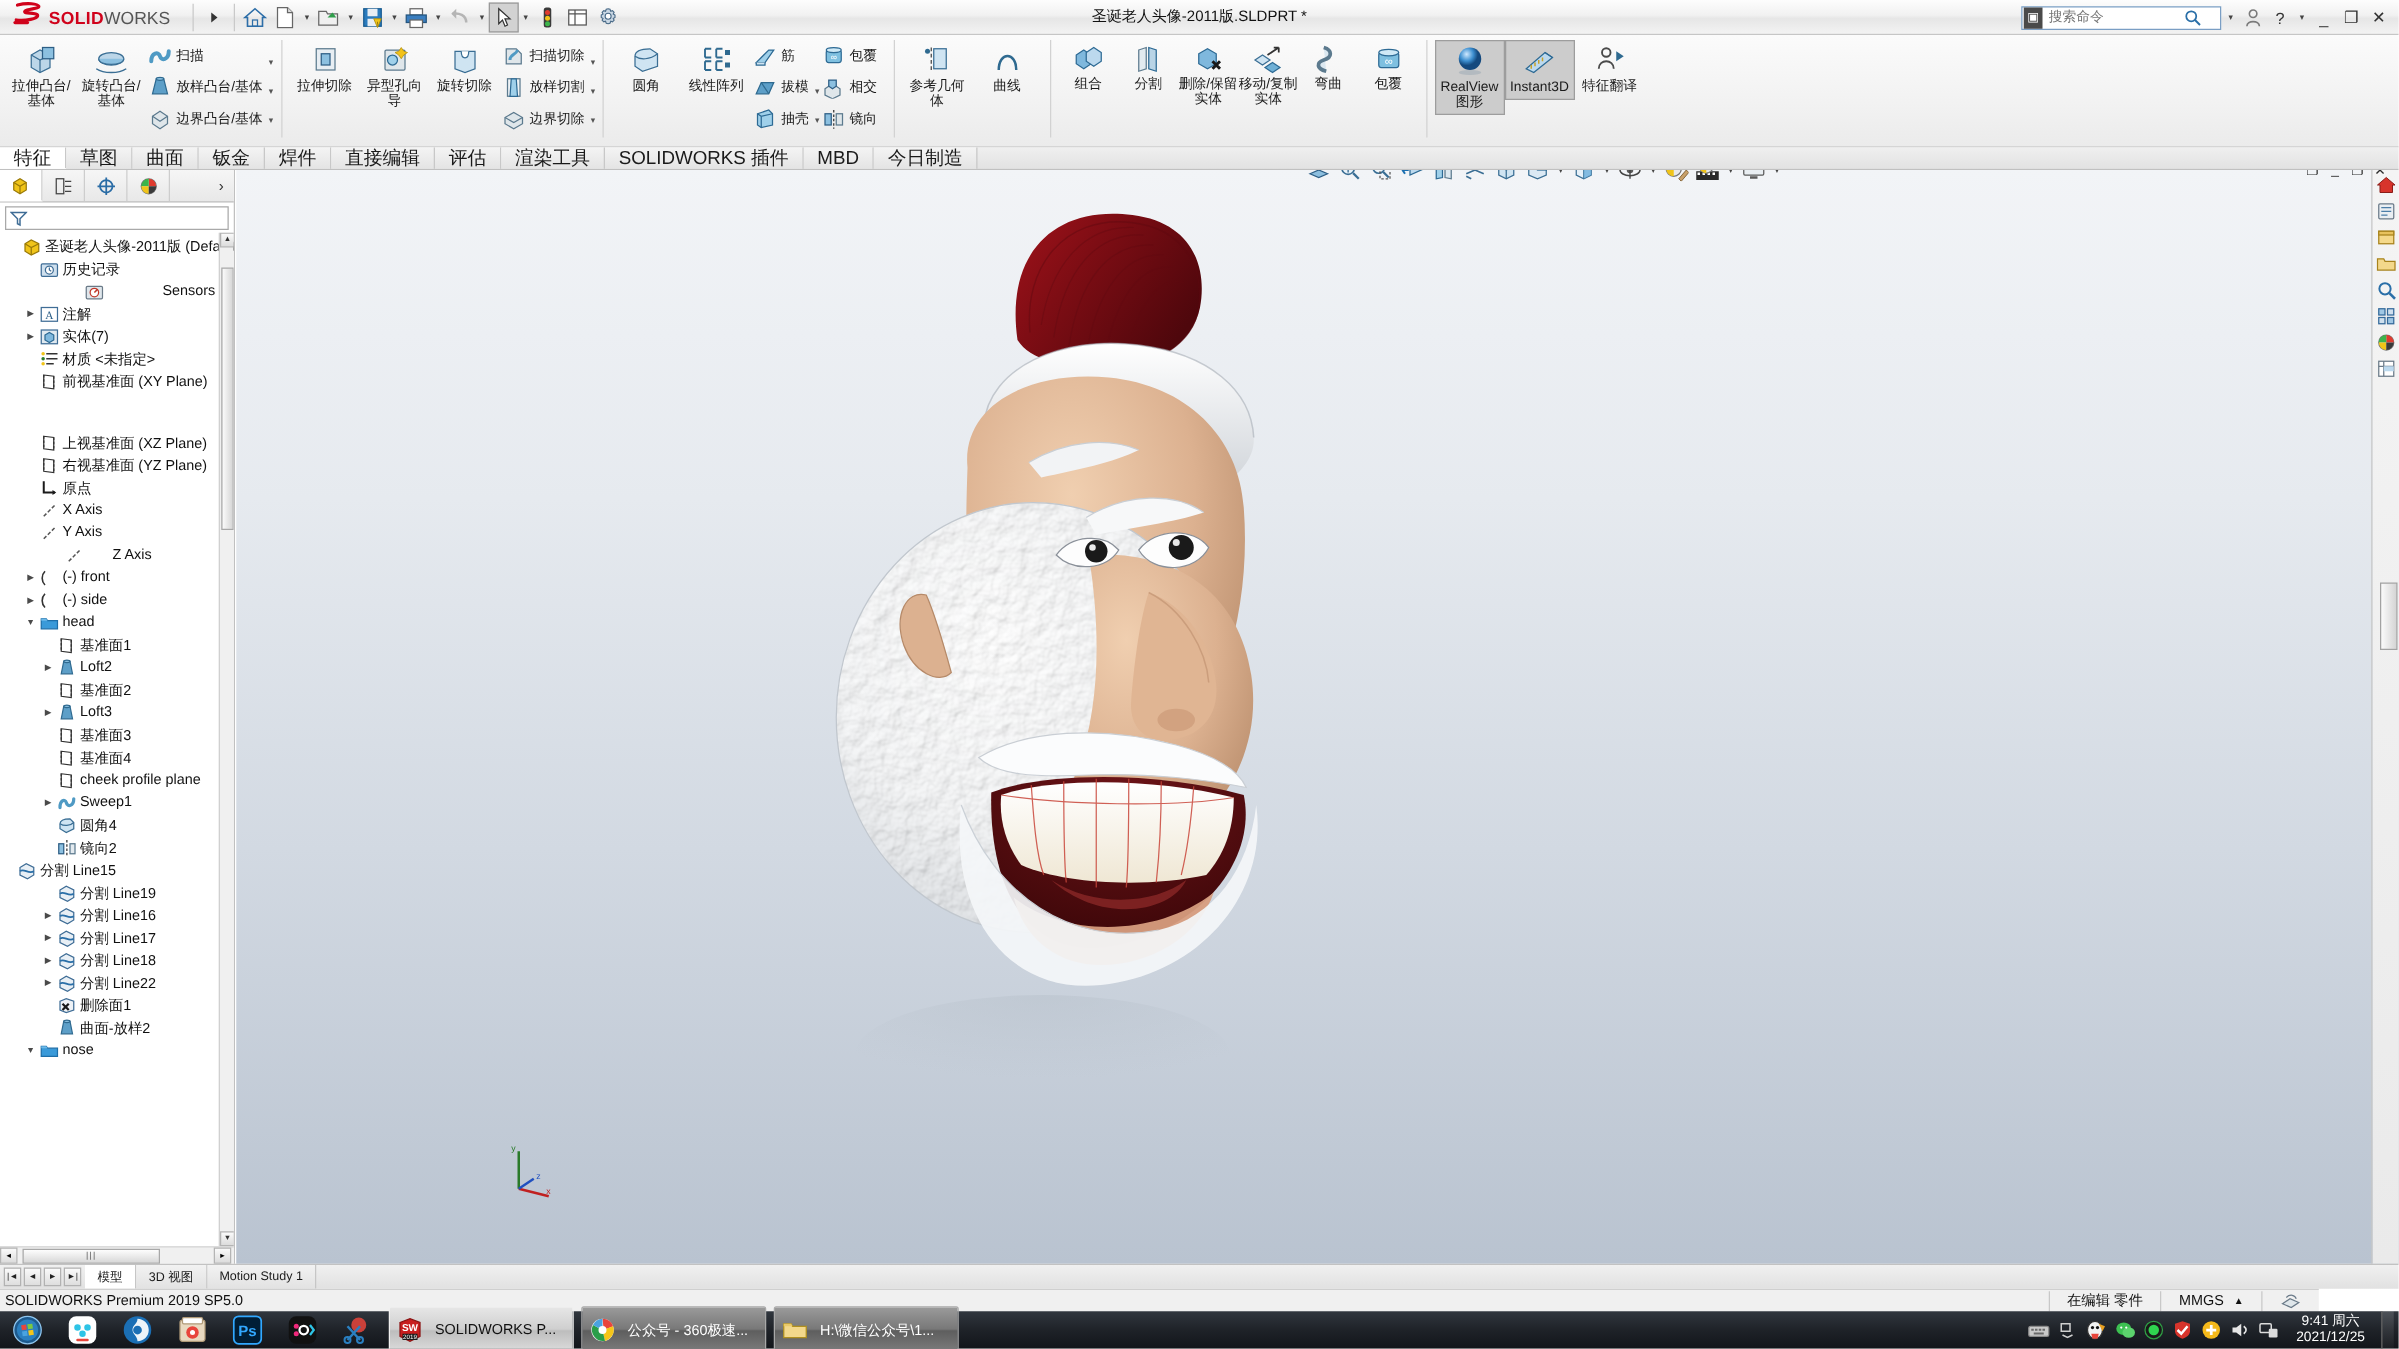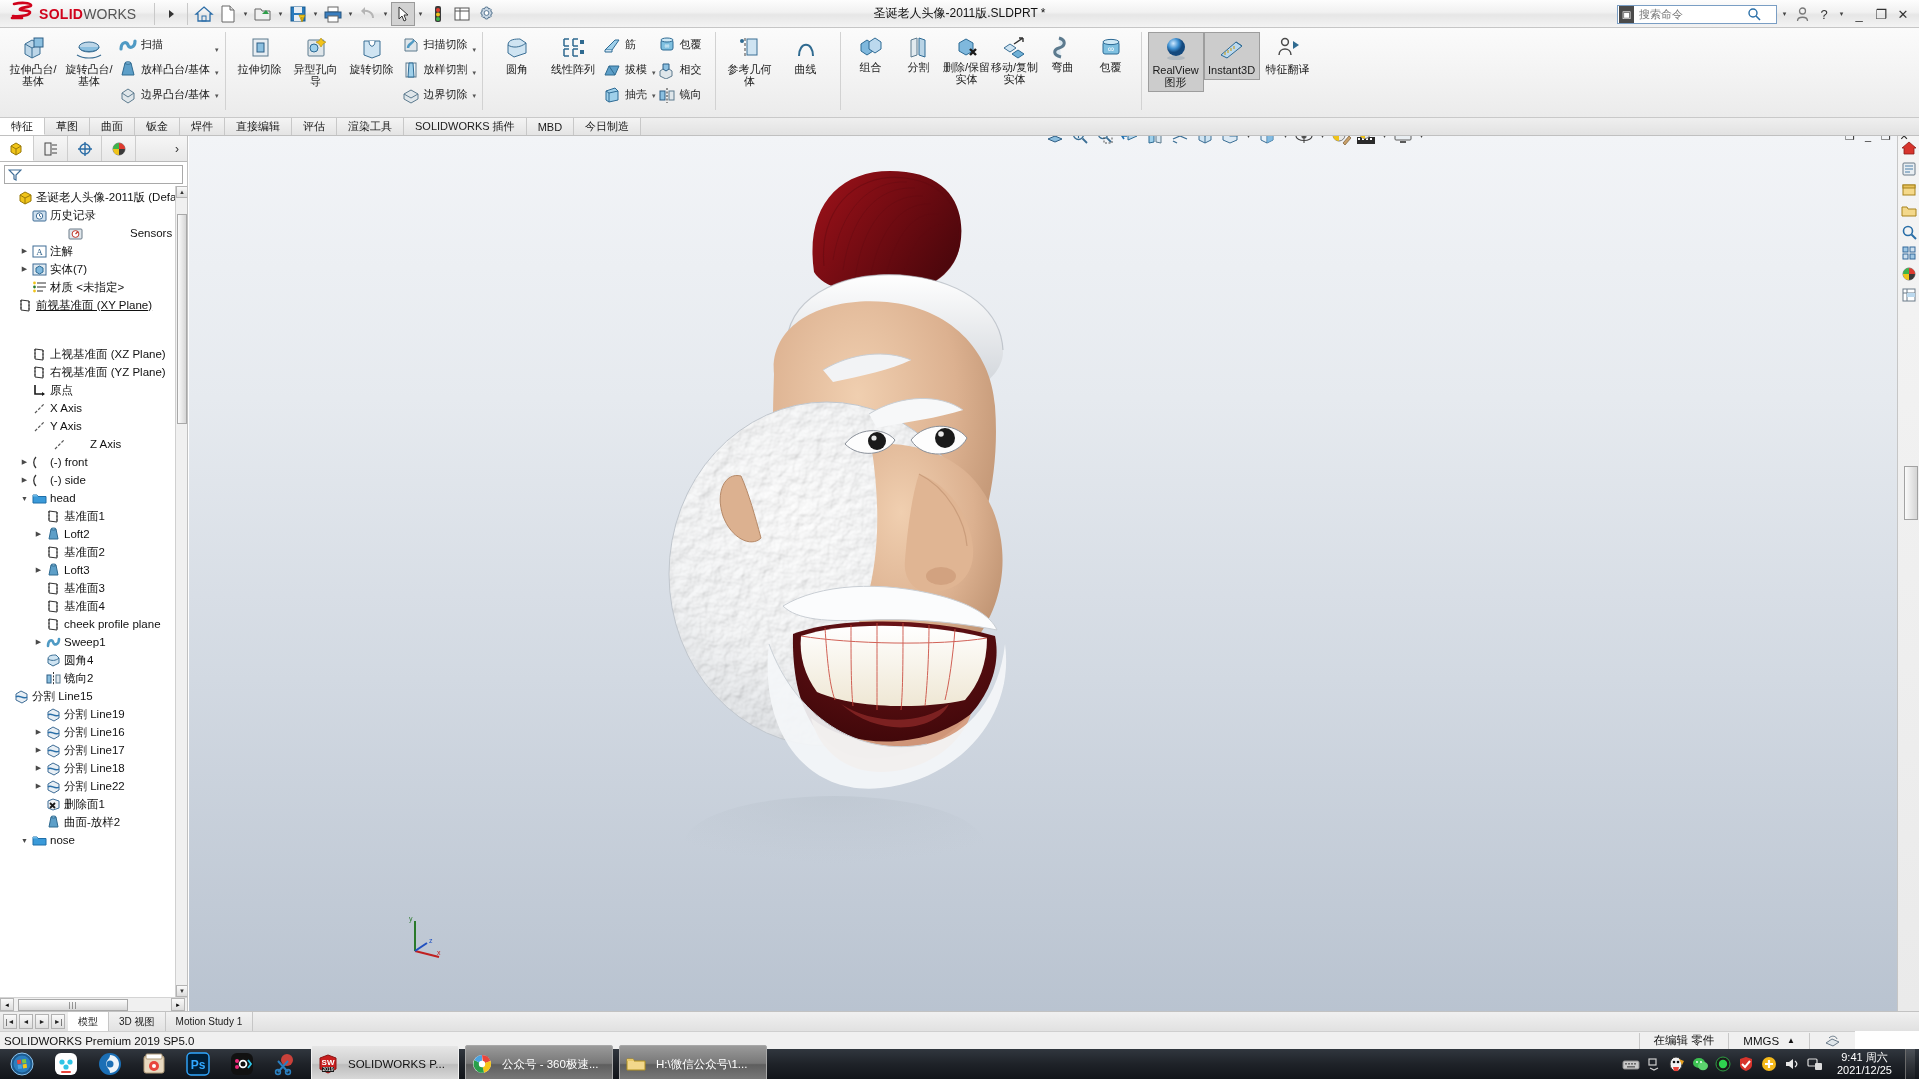--- a/index.html
+++ b/index.html
@@ -84,21 +84,21 @@
   .rowcarets { display:flex; flex-direction:column; justify-content:space-around; height:76px; padding-top:6px;}
   .rowcarets span { font-size:7px; color:#555; height:25px; display:flex; align-items:center; }
 
   
   .tabrow {
     position:absolute; left:0; top:118px; width:1919px; height:18px;
     background: linear-gradient(to bottom,#efefef,#e2e2e2);
     border-bottom:1px solid #c0c0c0; display:flex; align-items:stretch;
   }
   .tab {
-    padding:0 11px; display:flex; align-items:center; font-size:11px; color:#1a1a1a;
+    padding:0 11px; display:flex; align-items:center; font-size:15px; color:#1a1a1a;
     border-right:1px solid #c8c8c8; cursor:default; white-space:nowrap;
     background: linear-gradient(to bottom,#f4f4f4,#e4e4e4);
   }
   .tab.active { background:#fff; border-bottom:1px solid #fff; font-weight:normal; }
 
   
   .leftpanel {
     position:absolute; left:0; top:136px; width:188px; height:875px;
     background:#fff; border-right:1px solid #c0c0c0;
     display:flex; flex-direction:column;
@@ -781,21 +781,21 @@
             <div class="ticon">
               <svg width="15" height="15" viewBox="0 0 15 15">
                 <circle cx="2.5" cy="3" r="1.4" fill="#f0c419"></circle>
                 <circle cx="2.5" cy="7" r="1.4" fill="#2a7a2a"></circle>
                 <circle cx="2.5" cy="11" r="1.4" fill="#f0c419"></circle>
                 <path d="M5 3 L14 3 M5 7 L14 7 M5 11 L11 11" stroke="#333" stroke-width="1.2"></path>
               </svg>
             </div>
             <span class="tlabel">材质 &lt;未指定&gt;</span>
           </div>
-          <div class="tnode" style="padding-left: 4px; text-decoration: underline;">
+          <div class="tnode" style="padding-left: 18px;">
             <div class="tarrow"></div>
             <div class="ticon">
               <svg width="15" height="15" viewBox="0 0 15 15">
                 <path d="M3 2 L3 12 M11 3 L11 13" stroke="#333" stroke-dasharray="2,1.4"></path>
                 <path d="M3 2 L11 3 L11 13 L3 12 Z" fill="none" stroke="#333"></path>
               </svg>
             </div>
             <span class="tlabel">前视基准面 (XY Plane)</span>
           </div>
           <div class="tnode" style="padding-left: 18px; margin-top: 31px;">

